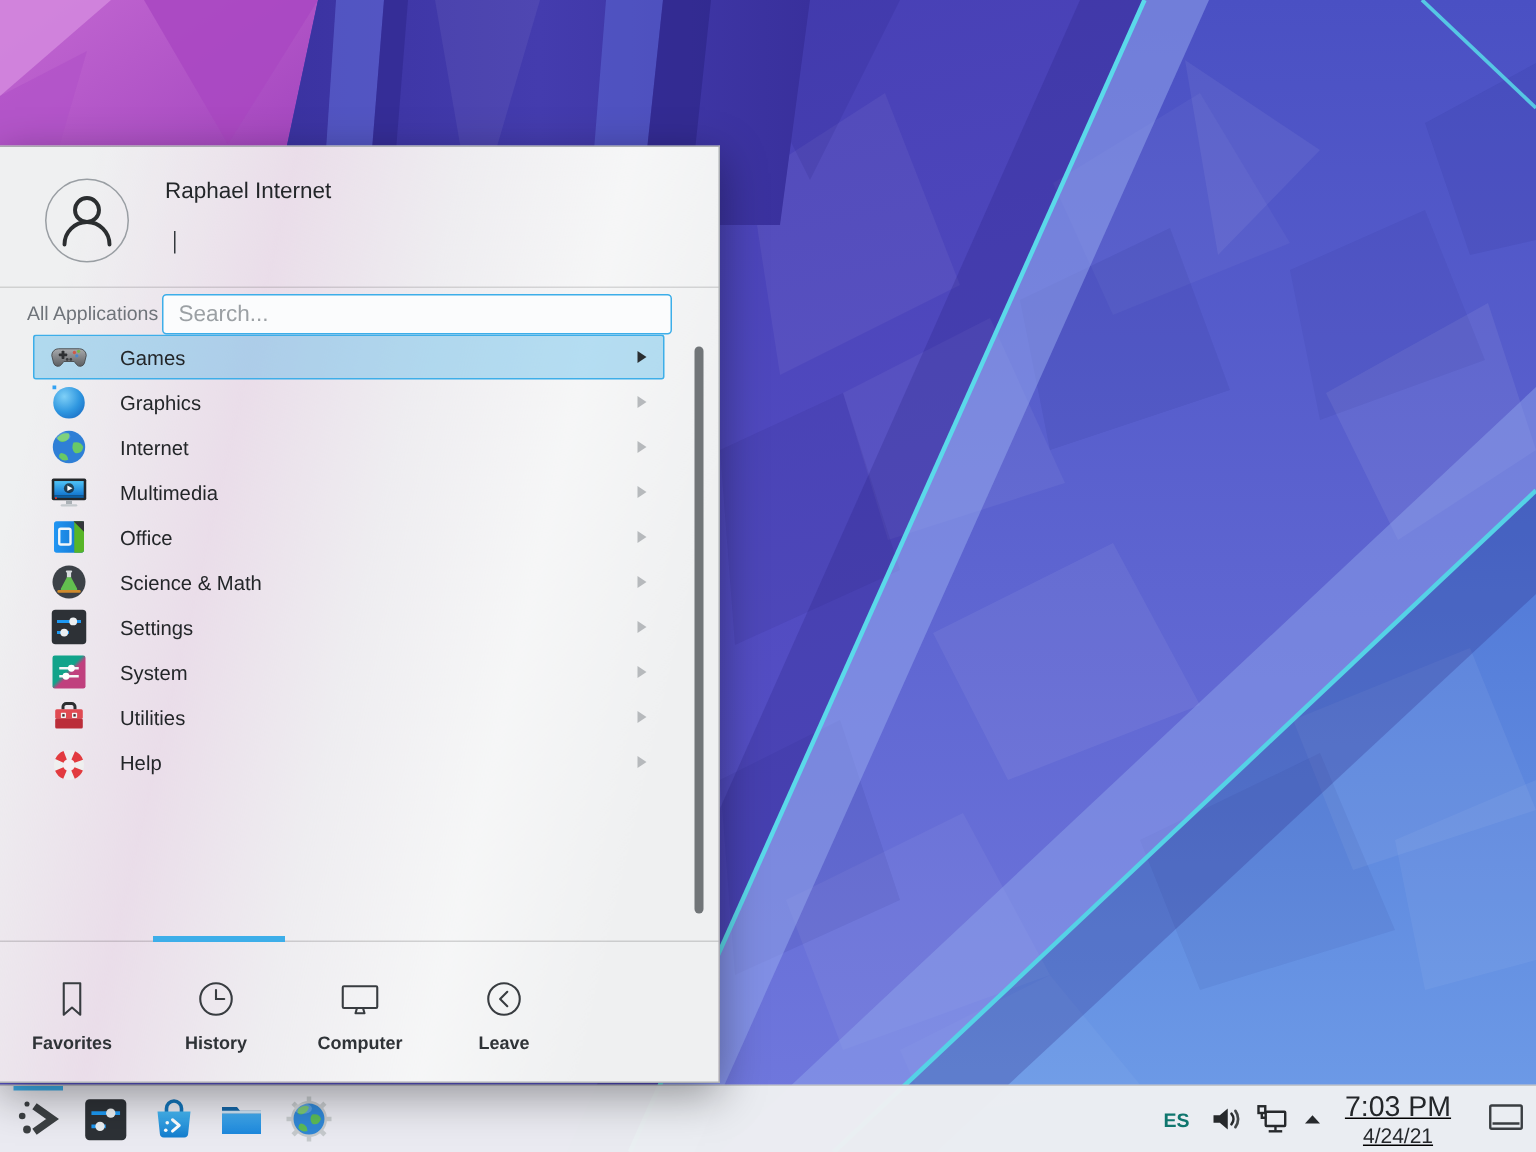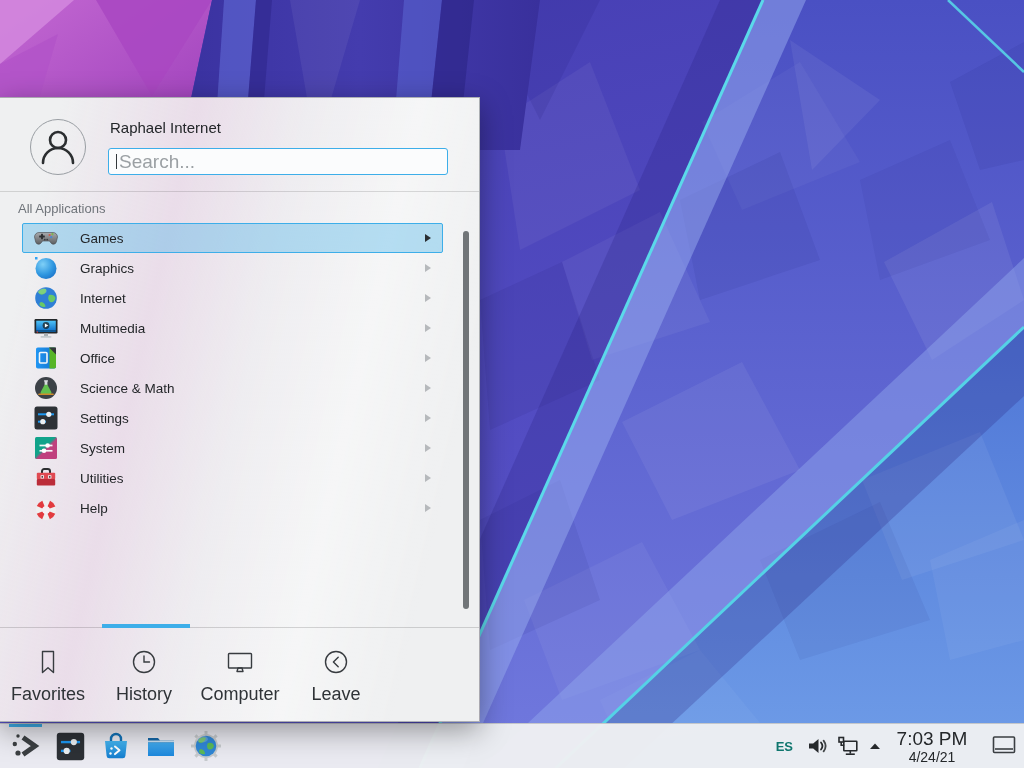--- a/index.html
+++ b/index.html
@@ -22,21 +22,21 @@
     box-shadow:0 8px 28px rgba(0,0,0,0.38);
     z-index:5;
   }
   .launcher-header { position:absolute; top:0; left:0; right:0; height:93px; border-bottom:1px solid rgba(0,0,0,0.13); }
   .avatar { position:absolute; left:30px; top:21px; width:54px; height:54px; border:1px solid #999ea3; border-radius:50%; }
   .user-name { position:absolute; left:110px; top:21px; font-size:15px; color:#232629; }
   .search-wrap { position:absolute; left:108px; top:50px; width:340px; height:27px; }
   .search {
     width:100%; height:100%; box-sizing:border-box; border:1px solid #3daee9; border-radius:3px;
     background:#fbfcfd; padding:0 8px 0 10px; font-family:"Liberation Sans","DejaVu Sans",sans-serif;
-    font-size:19px; color:#232629; outline:none;
+    font-size:15px; color:#232629; outline:none;margin-top:48px;
   }
   .search::placeholder { color:#9ba0a4; }
   .caret { position:absolute; left:8px; top:6px; width:1px; height:15px; background:#33383c; }
 
   .section-label { position:absolute; top:103px; left:18px; font-size:13px; color:#6f747a; }
 
   .app-list { position:absolute; top:125px; left:0; right:0; height:404px; overflow:hidden; }
   .app-row {
     position:relative; height:30px; margin:0 36px 0 22px; display:flex; align-items:center;
     padding-left:10px; box-sizing:border-box; border:1px solid transparent; border-radius:2px;
@@ -50,36 +50,36 @@
     width:0; height:0; border-top:4.5px solid transparent; border-bottom:4.5px solid transparent;
     border-left:6px solid #b6b9bc;
   }
   .selected .arrow { border-left-color:#2a2e31; }
   .scrollbar { position:absolute; right:10px; top:8px; width:6px; height:378px; border-radius:3px; background:#717578; }
 
   .footer { position:absolute; left:0; right:0; top:529px; height:95px; border-top:1px solid rgba(0,0,0,0.15); display:flex; }
   .tab-indicator { position:absolute; top:-4px; left:102px; width:88px; height:4px; background:#3daee9; }
   .tab { width:96px; display:flex; flex-direction:column; align-items:center; justify-content:center; gap:8px; padding-top:2px; }
   .tab-icon { width:28px; height:28px; }
-  .tab-label { font-size:18px; color:#2f3337; }
+  .tab-label { font-size:12px; color:#2f3337;font-weight:bold; }
 
   
   .taskbar {
     position:absolute; left:0; bottom:0; width:1024px; height:45px; box-sizing:border-box;
     background:rgba(238,240,242,0.97); border-top:1px solid rgba(0,0,0,0.16);
     display:flex; align-items:center; z-index:4;
   }
   .task-icons { display:flex; align-items:center; height:100%; padding-left:3px; }
   .task-btn { position:relative; width:45px; height:44px; display:flex; align-items:center; justify-content:center; }
   .task-btn .active-line { position:absolute; top:0; left:6px; right:6px; height:3px; background:#3daee9; }
   .tray { margin-left:auto; display:flex; align-items:center; height:100%; padding-right:7px; }
   .kbd { font-size:13px; font-weight:bold; color:#0f766e; margin-right:12px; }
   .tray-icon { width:24px; height:24px; margin-right:7px; display:flex; align-items:center; justify-content:center; }
   .tray-icon.small { width:16px; margin-right:12px; }
-  .clock { width:74px; text-align:center; margin-right:22px; line-height:1; }
+  .clock { width:74px; text-align:center; margin-right:22px; line-height:1;text-decoration:underline; }
   .time { font-size:19px; color:#24272a; }
   .date { font-size:14px; color:#24272a; margin-top:2px; }
   .show-desktop { width:26px; height:26px; }
 </style>
 </head>
 <body>
 
 <div class="screen">
 
   <svg class="wallpaper" viewBox="0 0 1024 768" preserveAspectRatio="none" xmlns="http://www.w3.org/2000/svg">

